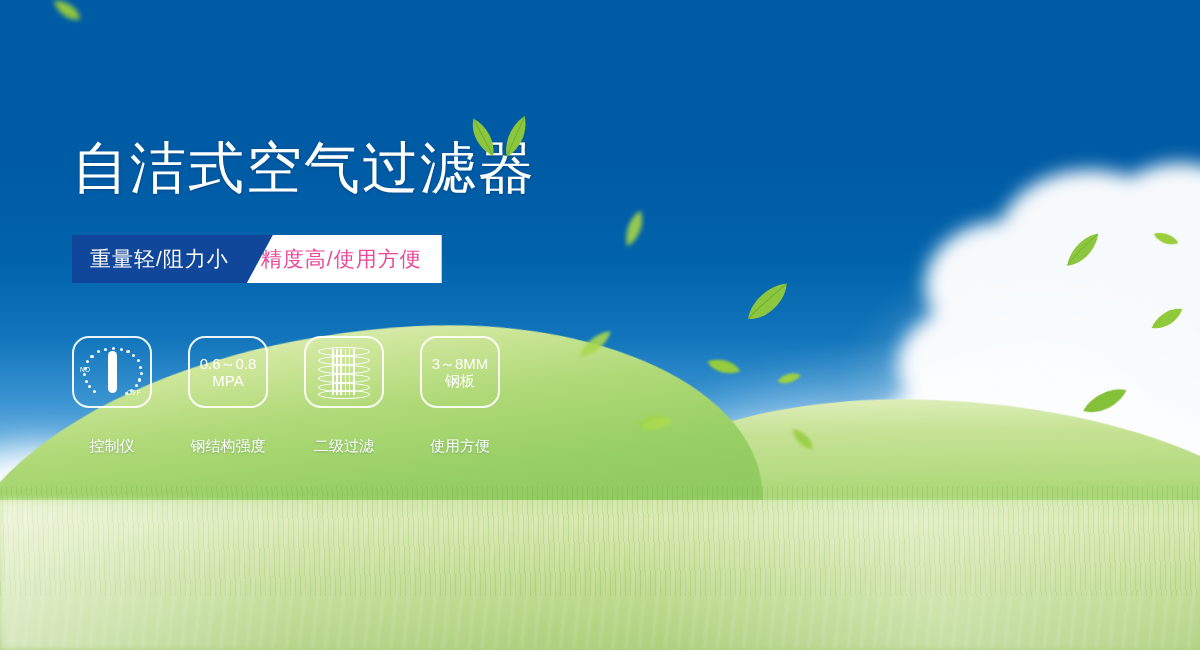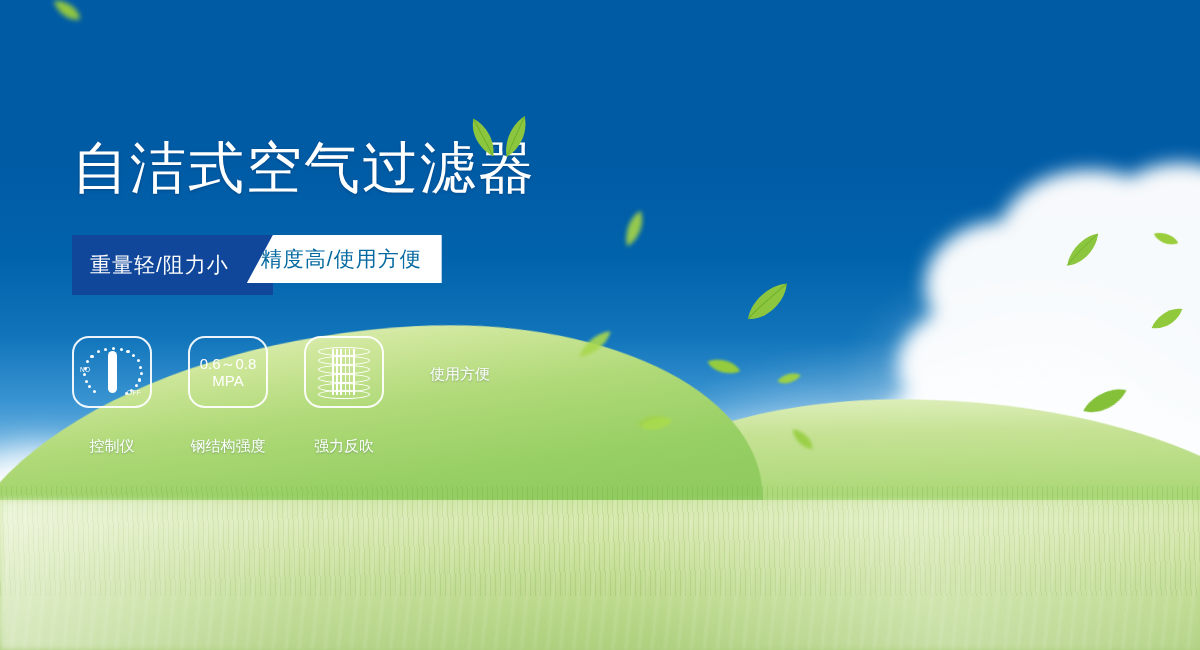--- a/index.html
+++ b/index.html
@@ -91,26 +91,26 @@
   
   #title{
     position:absolute;left:72px;top:140px;
     font-size:56px;letter-spacing:2px;color:#ffffff;
     font-weight:300;line-height:1;white-space:nowrap;
     text-shadow:0 1px 3px rgba(0,30,70,.30);
   }
 
   #subbar{position:absolute;left:72px;top:235px;height:48px;display:flex;}
   .sub-dark{
-    height:60px;background:#10479a;color:#ffffff;
+    height:48px;background:#10479a;color:#ffffff;
     display:flex;align-items:center;padding:0 44px 0 18px;
     font-size:21px;letter-spacing:1px;white-space:nowrap;
   }
   .sub-light{
-    height:48px;background:#ffffff;color:#0369a1;
+    height:48px;background:#ffffff;color:#ec4899;
     display:flex;align-items:center;padding:0 20px 0 14px;
     font-size:21px;letter-spacing:1px;white-space:nowrap;
     margin-left:-26px;
     clip-path:polygon(26px 0, 100% 0, 100% 100%, 0 100%);
   }
 
   
   #features{position:absolute;left:72px;top:336px;display:flex;gap:36px;}
   .feat{width:80px;display:flex;flex-direction:column;align-items:center;}
   .feat-box{
@@ -331,24 +331,28 @@
         <div class="stack">
           <div class="bars"></div>
           <span class="ring" style="top:1px;"></span>
           <span class="ring" style="top:10px;"></span>
           <span class="ring" style="top:19px;"></span>
           <span class="ring" style="top:28px;"></span>
           <span class="ring" style="top:37px;"></span>
           <span class="ring" style="top:44px;"></span>
         </div>
       </div>
-      <div class="feat-label">强力反吹</div>
+      <div class="feat-label">二级过滤</div>
     </div>
 
     <div class="feat">
+      <div class="feat-box">
+        <div class="l1">3～8MM</div>
+        <div class="l2">钢板</div>
+      </div>
       <div class="feat-label">使用方便</div>
     </div>
 
 
   </div>
 
   <div class="leaf" style="left:574px;top:336px;transform:rotate(-36deg);filter:blur(1.6px);opacity:.9;">
     <svg width="42" height="16" viewBox="0 0 42 16">
         <path d="M1 9C12 1 31 0 41 7 30 16 11 16 1 9Z" fill="#A8D84E"></path>
       </svg>

